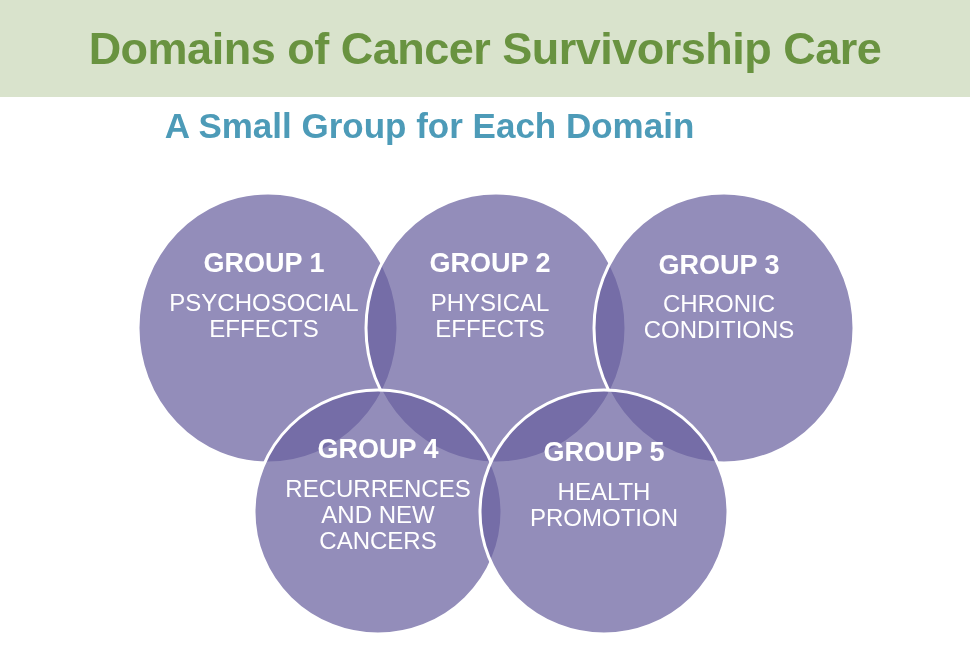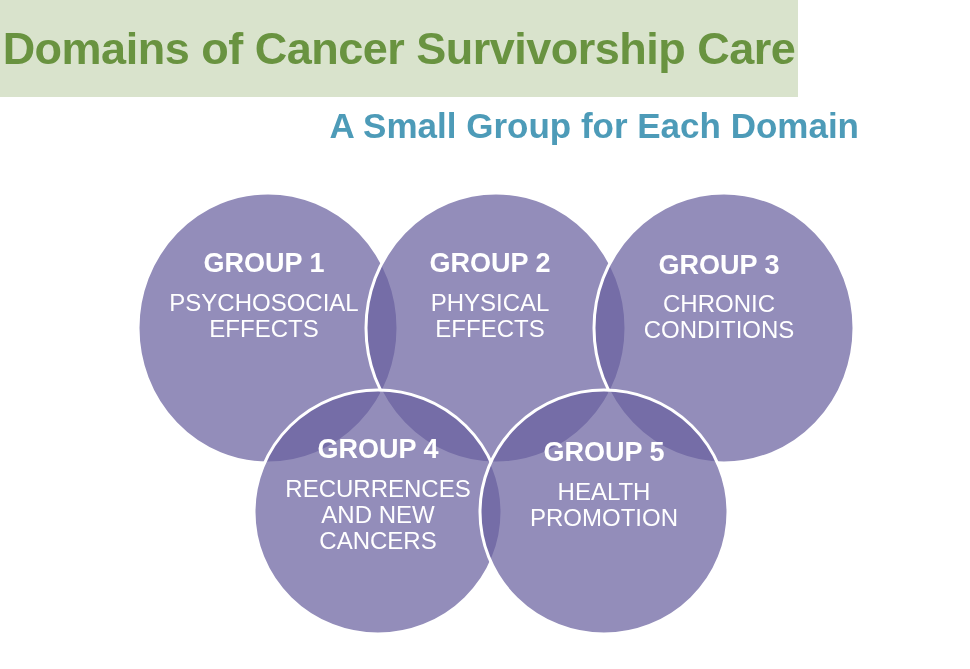--- a/index.html
+++ b/index.html
@@ -2,31 +2,31 @@
 <html style="--color-header-bg: #d9e3cc; --color-title: #699340; --color-subtitle: #4d9bb8; --color-circle-fill: #6a61a0; --color-circle-stroke: #ffffff; --color-circle-text: #ffffff;"><head>
 <meta charset="utf-8">
 <style>
   html,body{margin:0;padding:0}
   body{
     width:970px;height:669px;position:relative;overflow:hidden;
     background:#ffffff;
     font-family:"Liberation Sans", sans-serif;
   }
   .header{
-    position:absolute;top:0;left:0;width:798px;height:97px;
+    position:absolute;top:0;left:0;width:970px;height:97px;
     background:var(--color-header-bg,#d9e3cc);
     display:flex;align-items:center;justify-content:center;
   }
   .title{
     margin:0;font-size:45px;font-weight:bold;letter-spacing:-0.5px;
     color:var(--color-title,#699340);
   }
   .subtitle{
     position:absolute;top:106px;left:0;width:859px;margin:0;
-    text-align:right;font-size:35px;font-weight:bold;
+    text-align:center;font-size:35px;font-weight:bold;
     color:var(--color-subtitle,#4d9bb8);
   }
   .venn{position:absolute;top:0;left:0}
   .venn-circle{
     fill:var(--color-circle-fill,#6a61a0);
     fill-opacity:.72;
     stroke:var(--color-circle-stroke,#ffffff);
     stroke-width:3;
   }
   .group-name{

